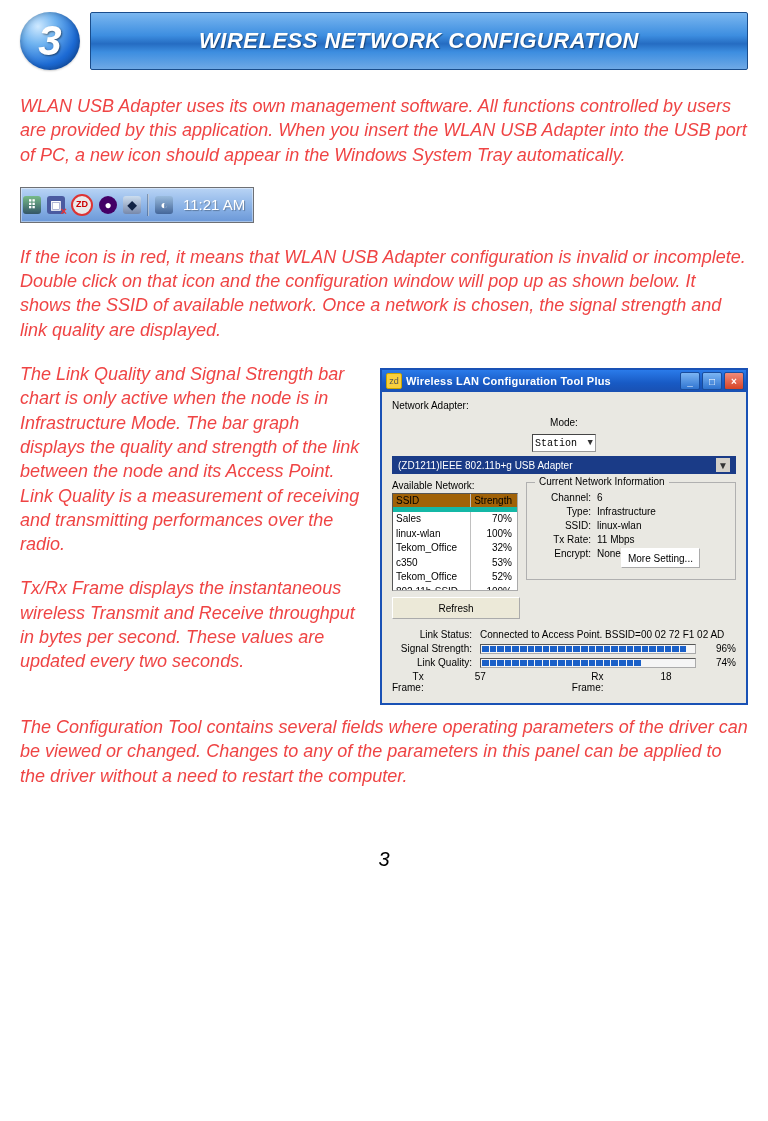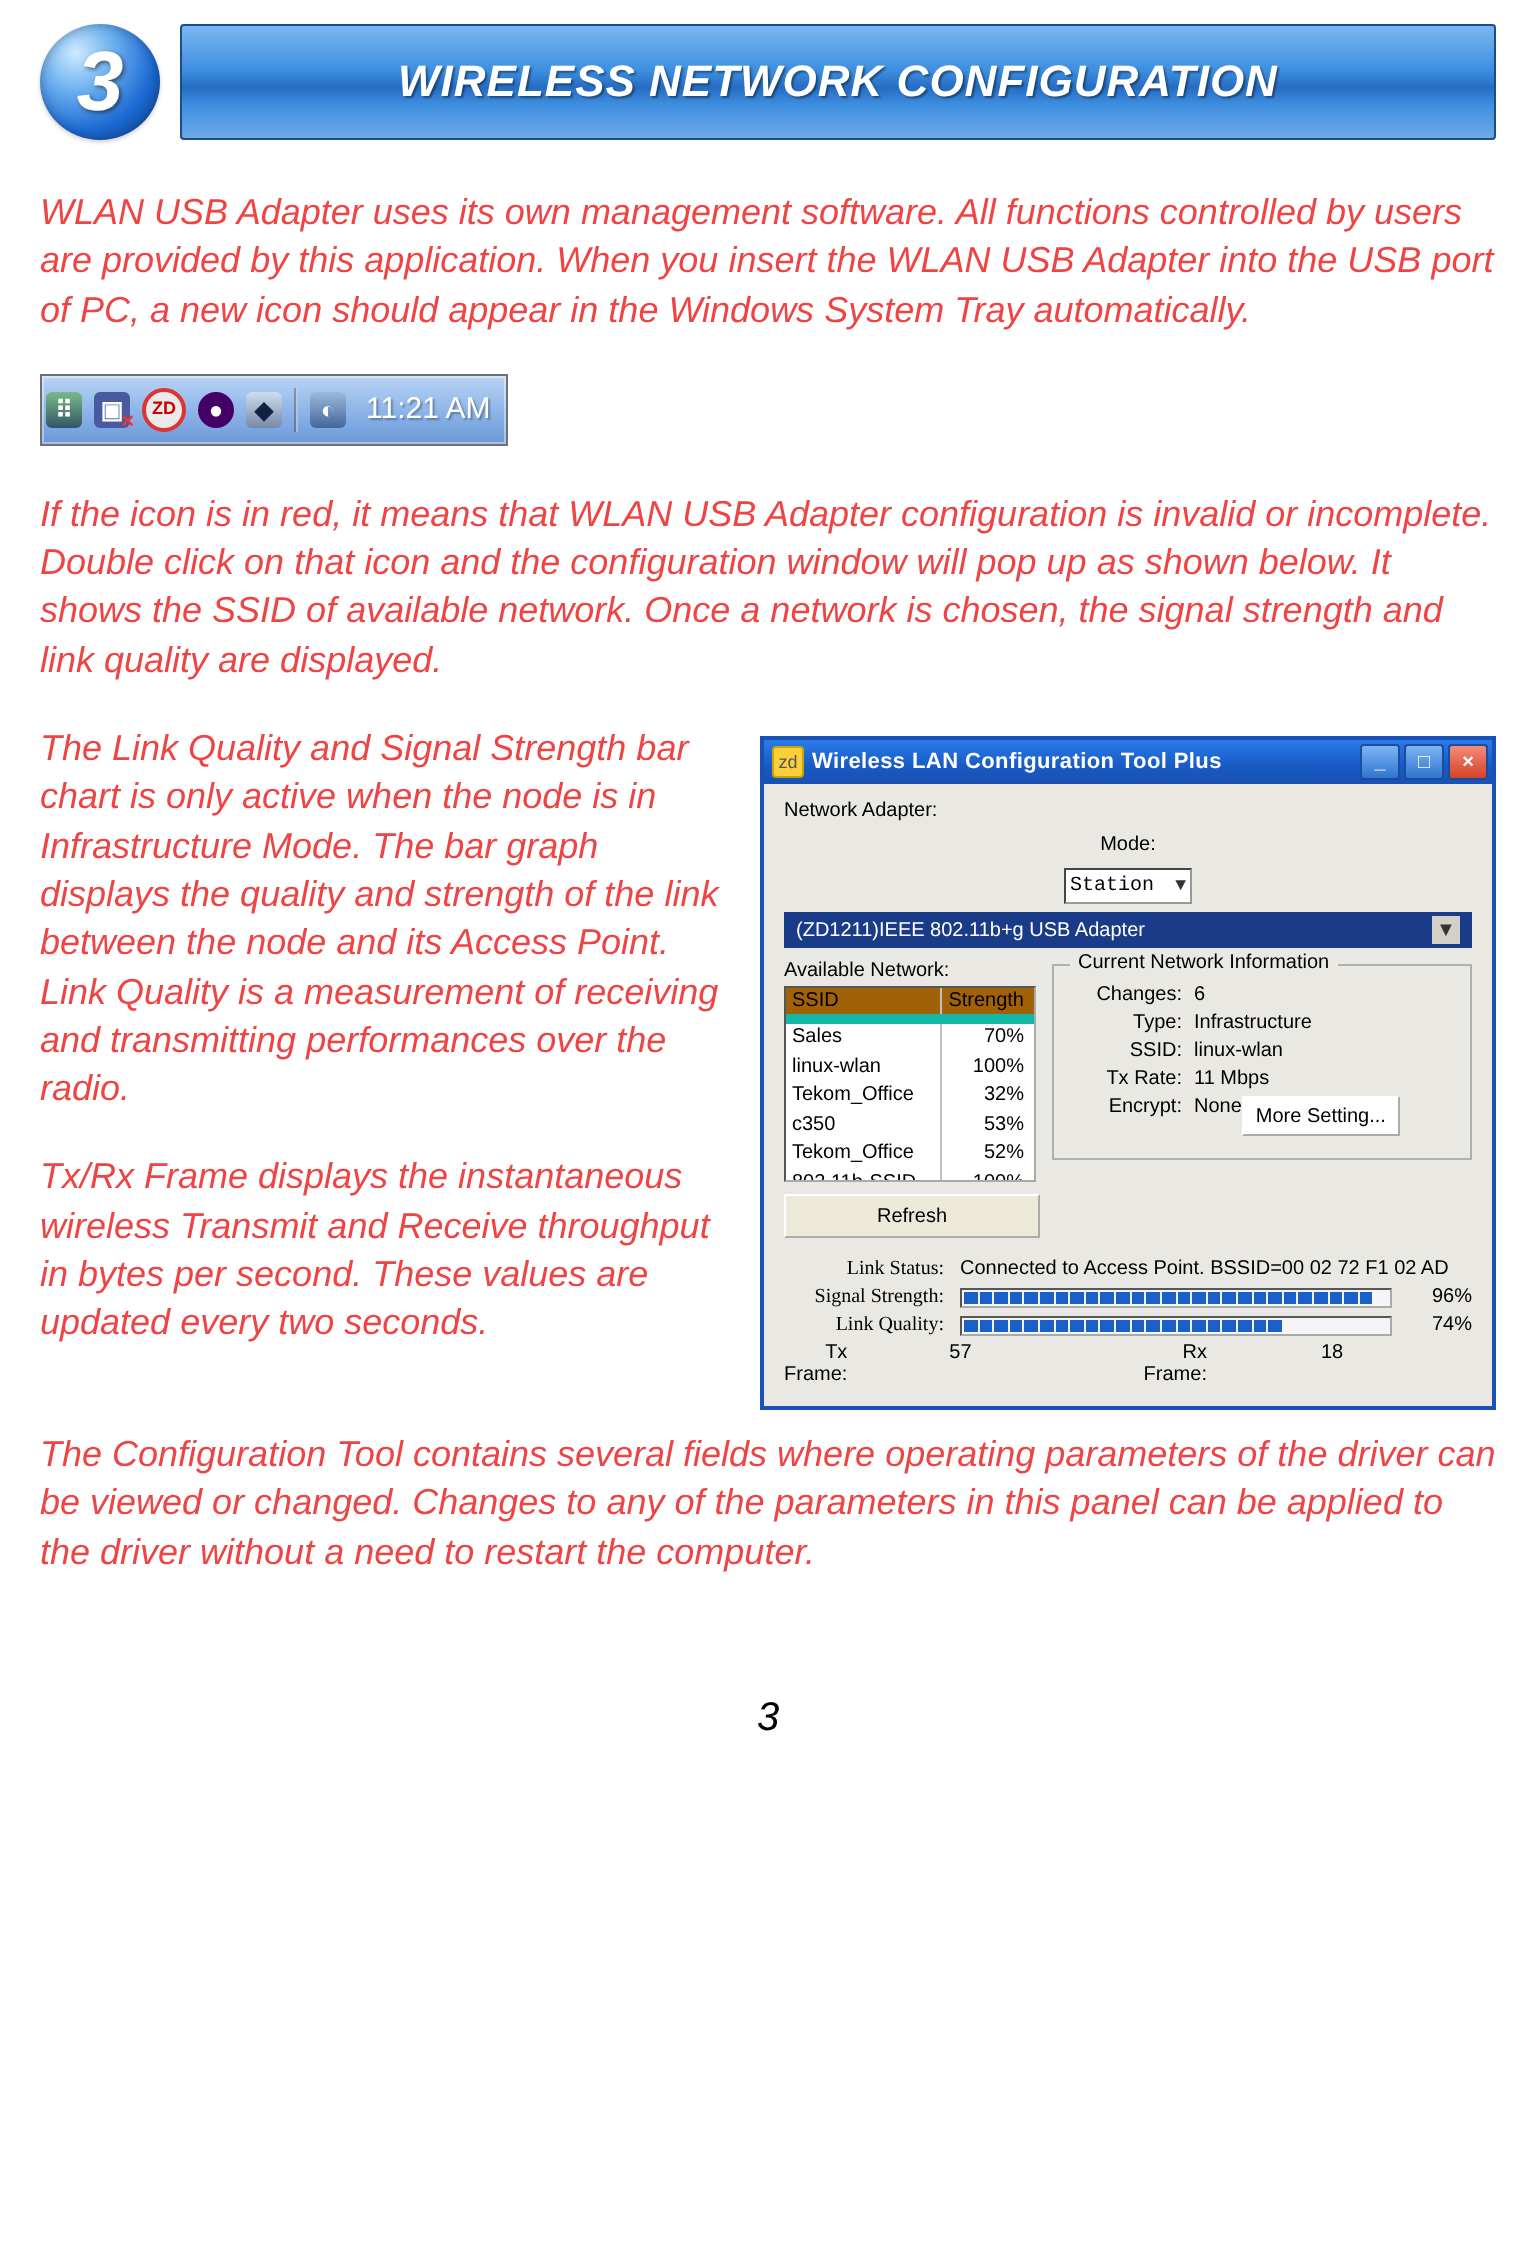--- a/index.html
+++ b/index.html
@@ -172,21 +172,21 @@
   .info-row { display:flex; font-size:10px; margin:3px 0; }
   .info-row .k { width:56px; text-align:right; margin-right:6px;}
   .more-btn {
     float:right; height:18px; padding:0 6px;
     background:#ffffff; border:1px outset #fff; font-size:10px;
     display:flex; align-items:center;
   }
 
   .status-block { margin-top:10px; font-size:10px;}
   .stat-row { display:flex; align-items:center; margin:3px 0;}
-  .stat-row .k { width:80px; text-align:right; margin-right:8px;font-family:Liberation Serif, serif;}
+  .stat-row .k { width:80px; text-align:right; margin-right:8px;}
   .bar {
     flex:1; height:10px; border:1px inset #aaa; background:#f5f5f5; margin-right:6px;
     display:flex; align-items:stretch; gap:1px; padding:1px; box-sizing:border-box;
   }
   .seg { flex:1; background:#1a60c8;}
   .seg.off { background:transparent;}
   .pct { width:34px; text-align:right;}
   .frames-row { display:flex; font-size:10px; margin-top:3px;gap:43px;}
   .frames-row .k { width:80px; text-align:right; margin-right:8px;}
   .frames-row .spacer { flex:1;}
@@ -280,21 +280,21 @@
                   <div class="c1">802.11b-SSID</div>
                   <div class="c2">100%</div>
                 </div>
             </div>
             <div class="refresh-btn">Refresh</div>
           </div>
 
           <div class="info-box">
             <span class="legend">Current Network Information</span>
             <div class="info-row">
-                <span class="k">Changes:</span>
+                <span class="k">Channel:</span>
                 <span>6</span>
               </div>
             <div class="info-row">
                 <span class="k">Type:</span>
                 <span>Infrastructure</span>
               </div>
             <div class="info-row">
                 <span class="k">SSID:</span>
                 <span>linux-wlan</span>
               </div>

